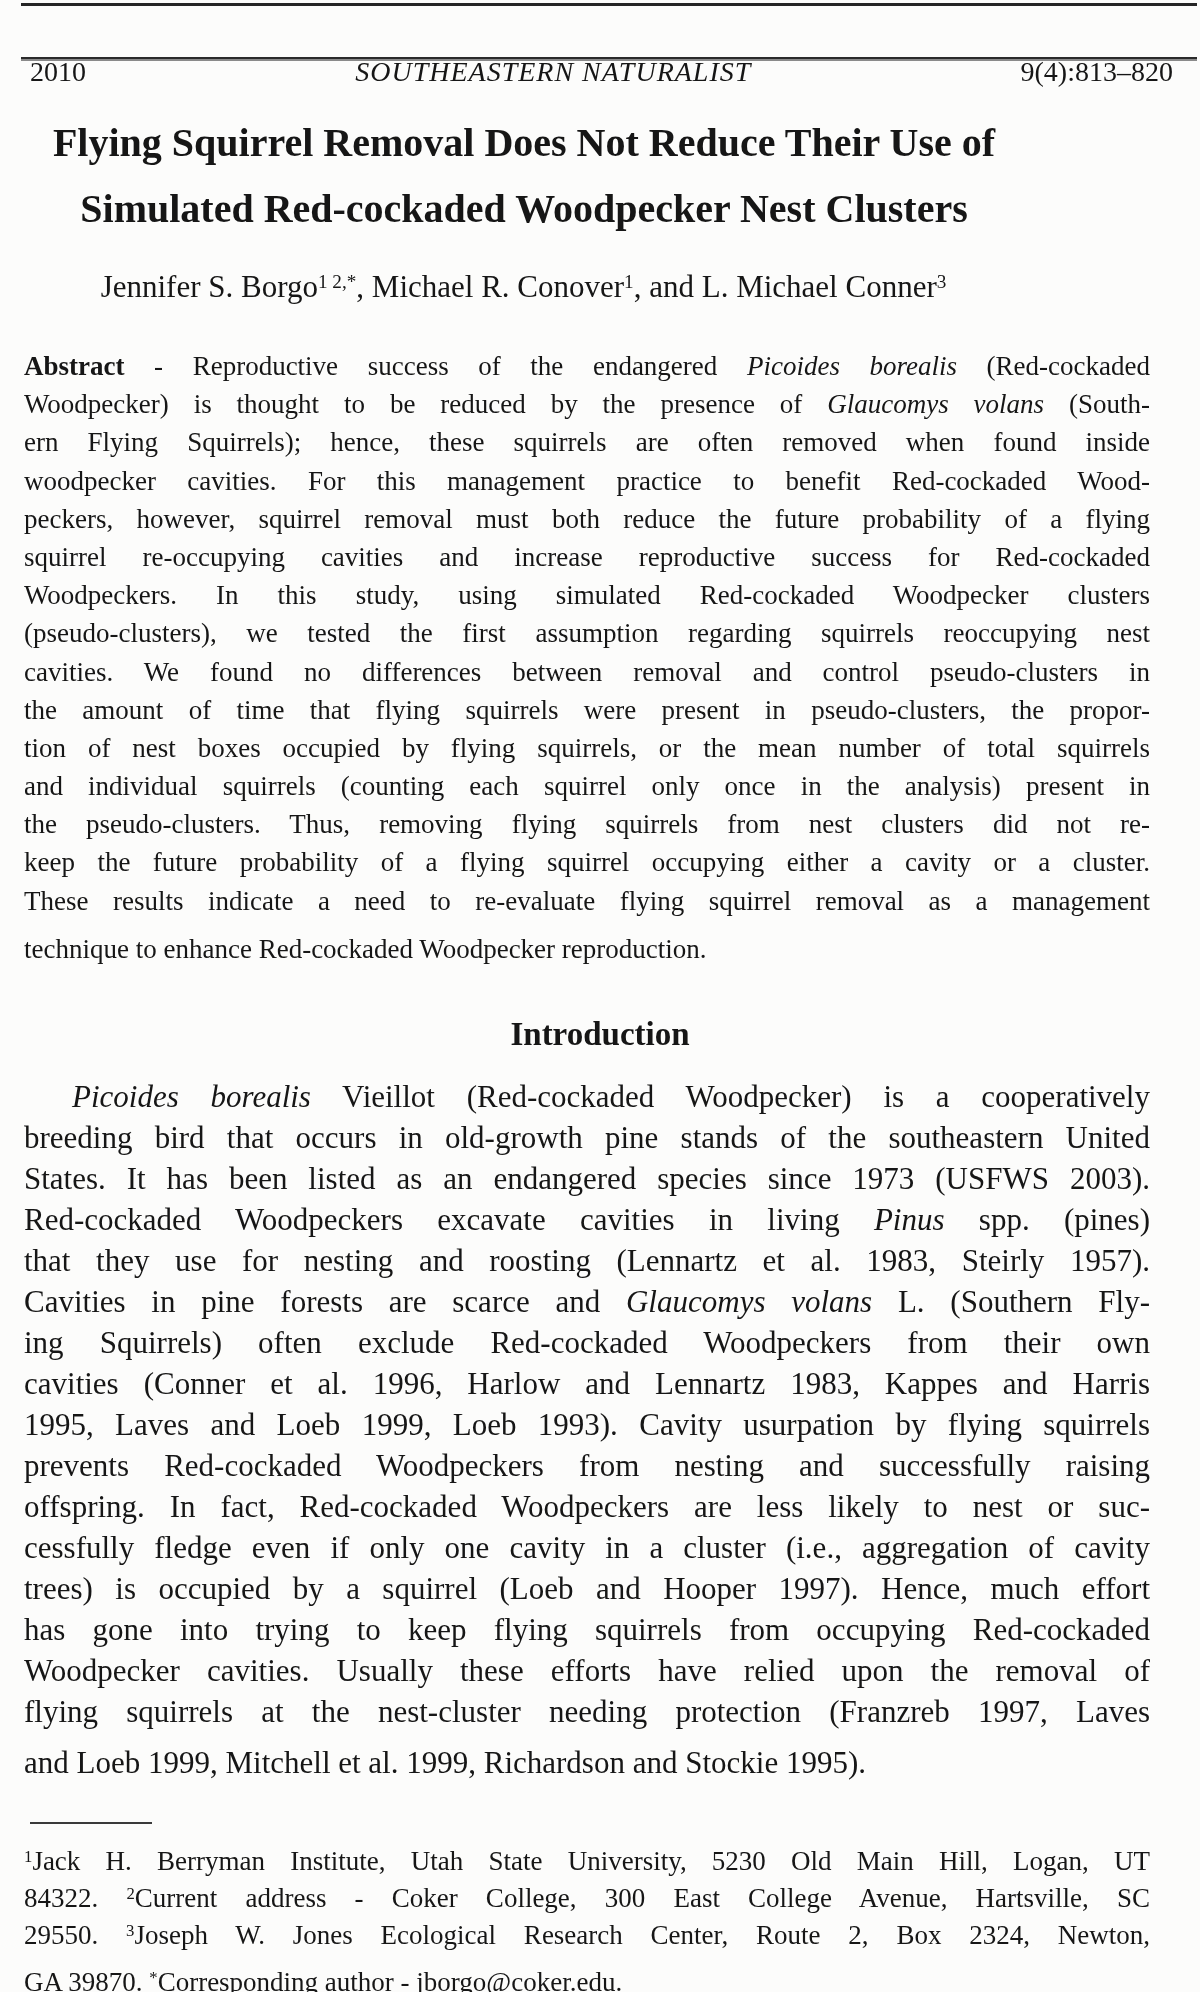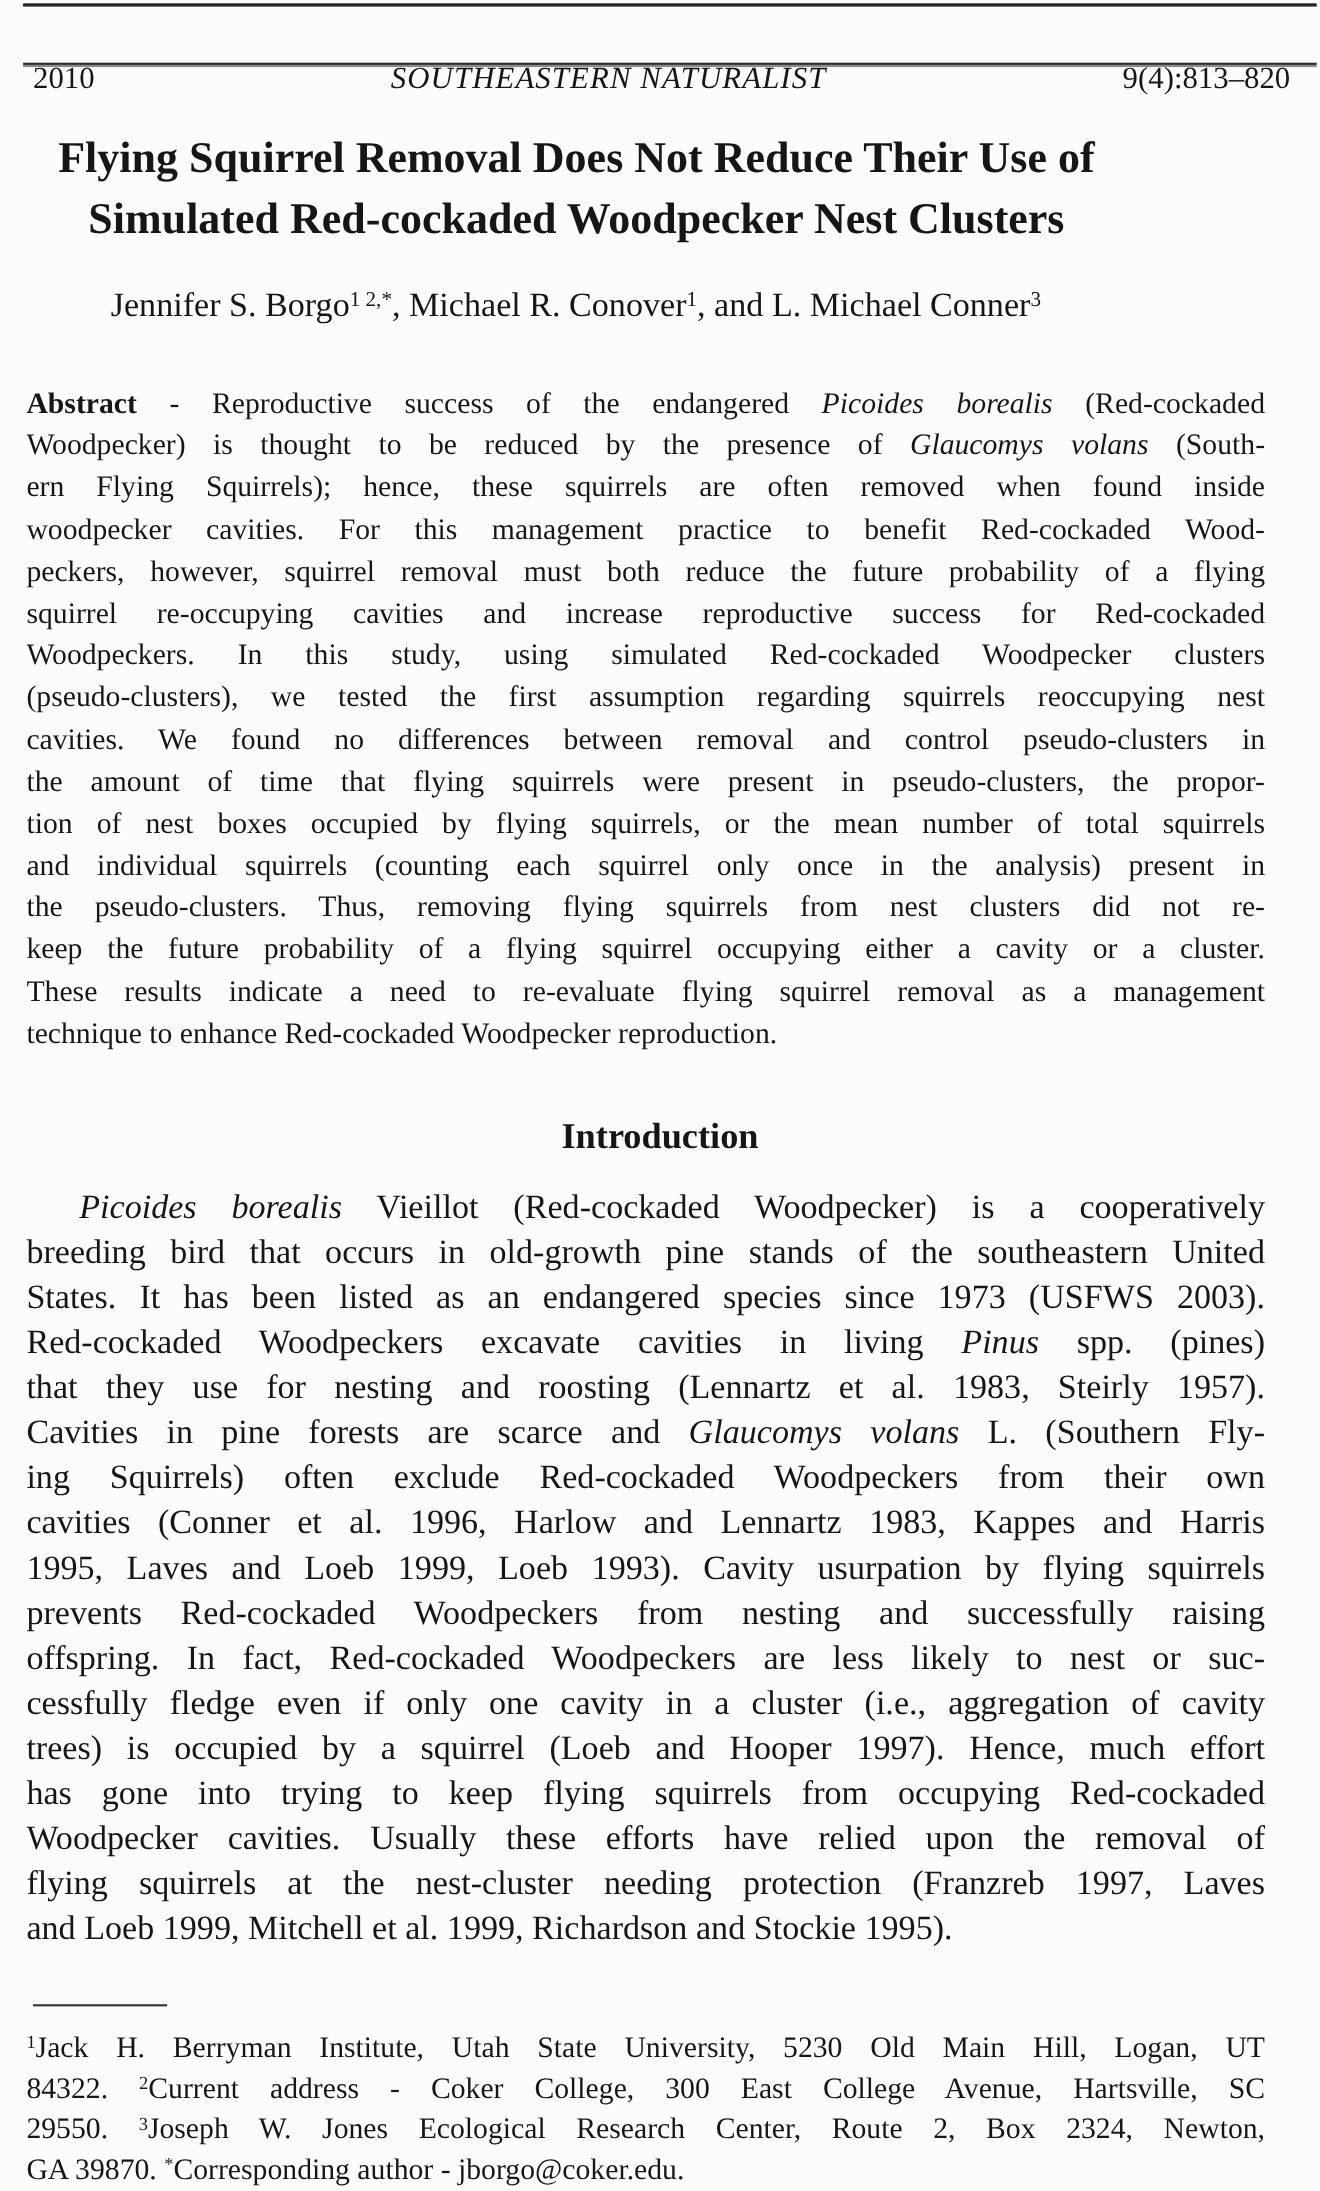--- a/index.html
+++ b/index.html
@@ -60,21 +60,21 @@
   }
   .footnotes-block  { top: 1843px; font-size: 27px; }
   .footnotes-block .line { height: 37px; line-height: 37px; }
   
   .line {
     display: block; overflow: hidden;
     text-align: justify;
     text-align-last: justify;
     -moz-text-align-last: justify;
   }
-  .line:last-child { text-align-last: left; -moz-text-align-last: left; }
+  .line:last-child { text-align-last: left; margin-top: 10px; -moz-text-align-last: left; }
   .line.indent { padding-left: 48px; }
   .line sup {
     font-size: 0.62em;
     vertical-align: baseline;
     position: relative; top: -0.45em;
     line-height: 0;
   }
 </style>
 </head>
 <body>

